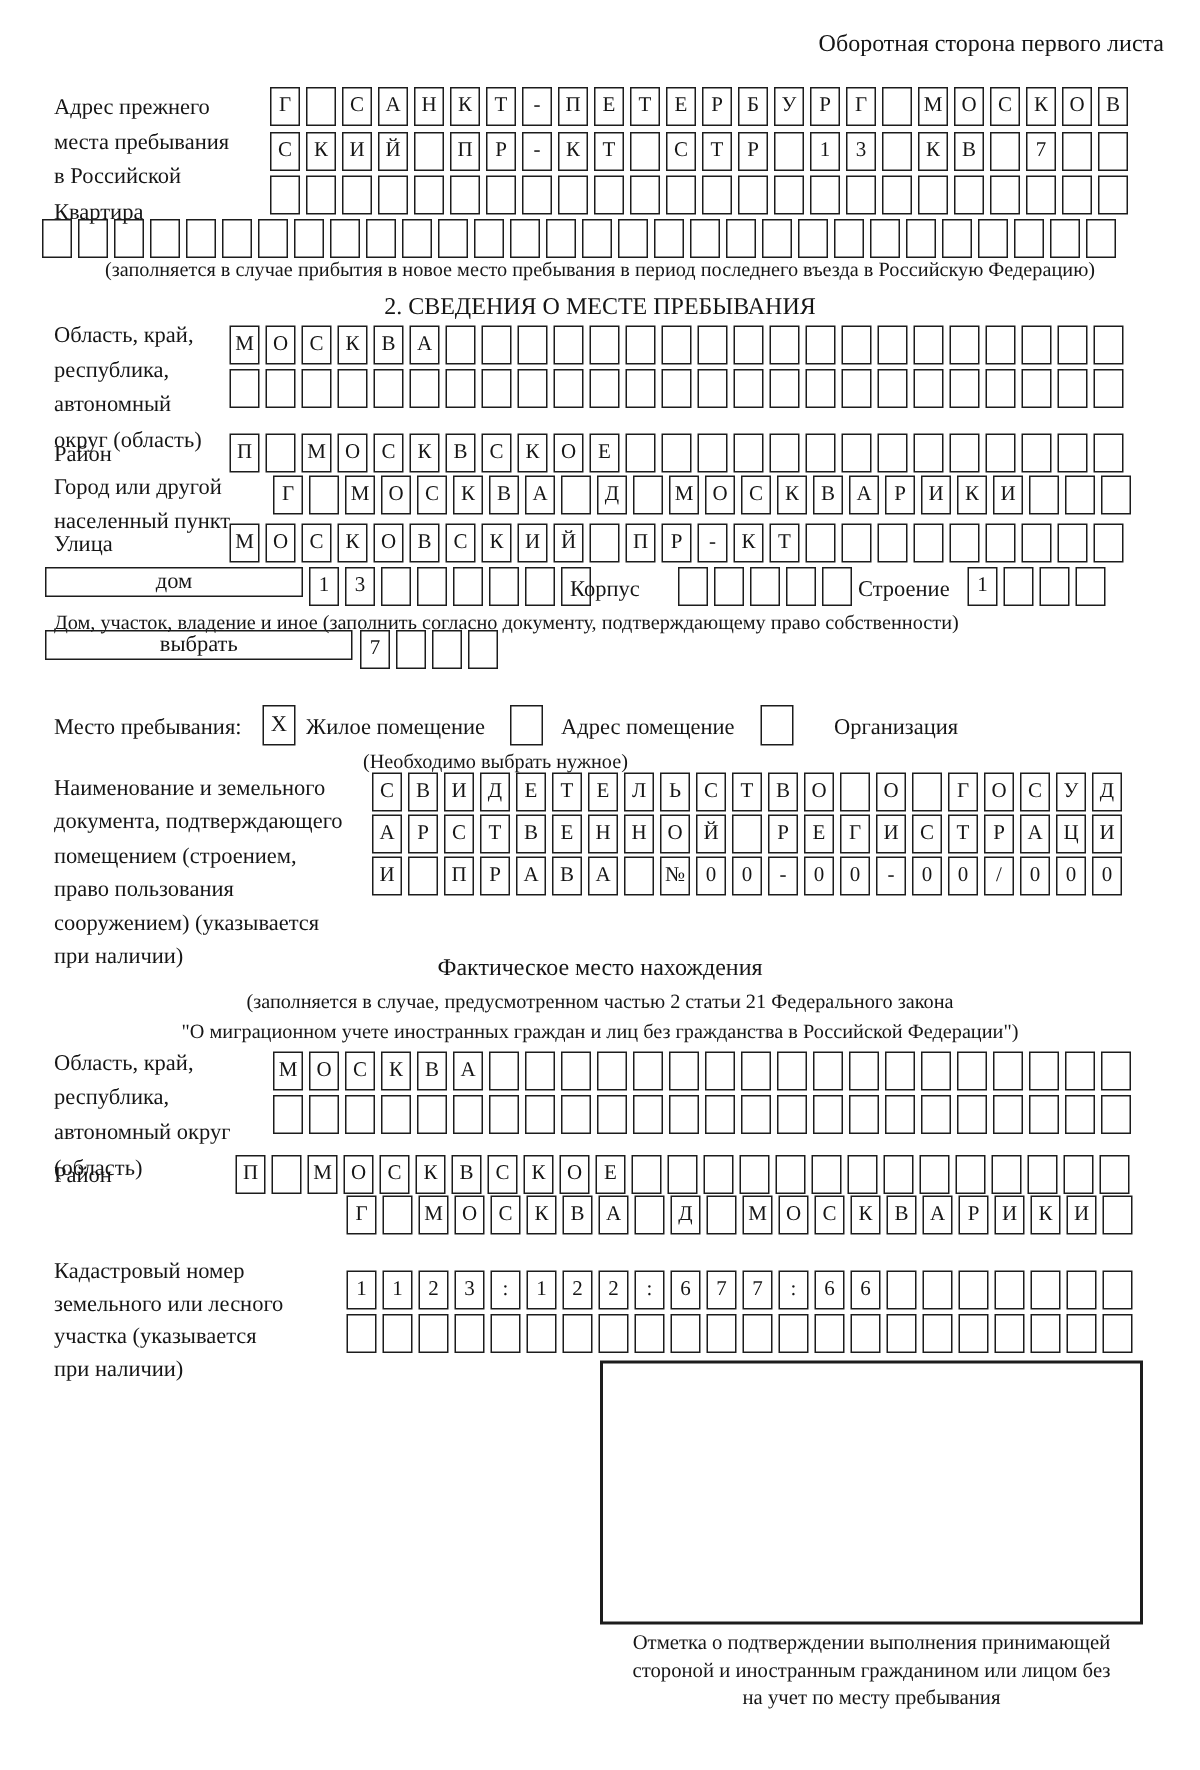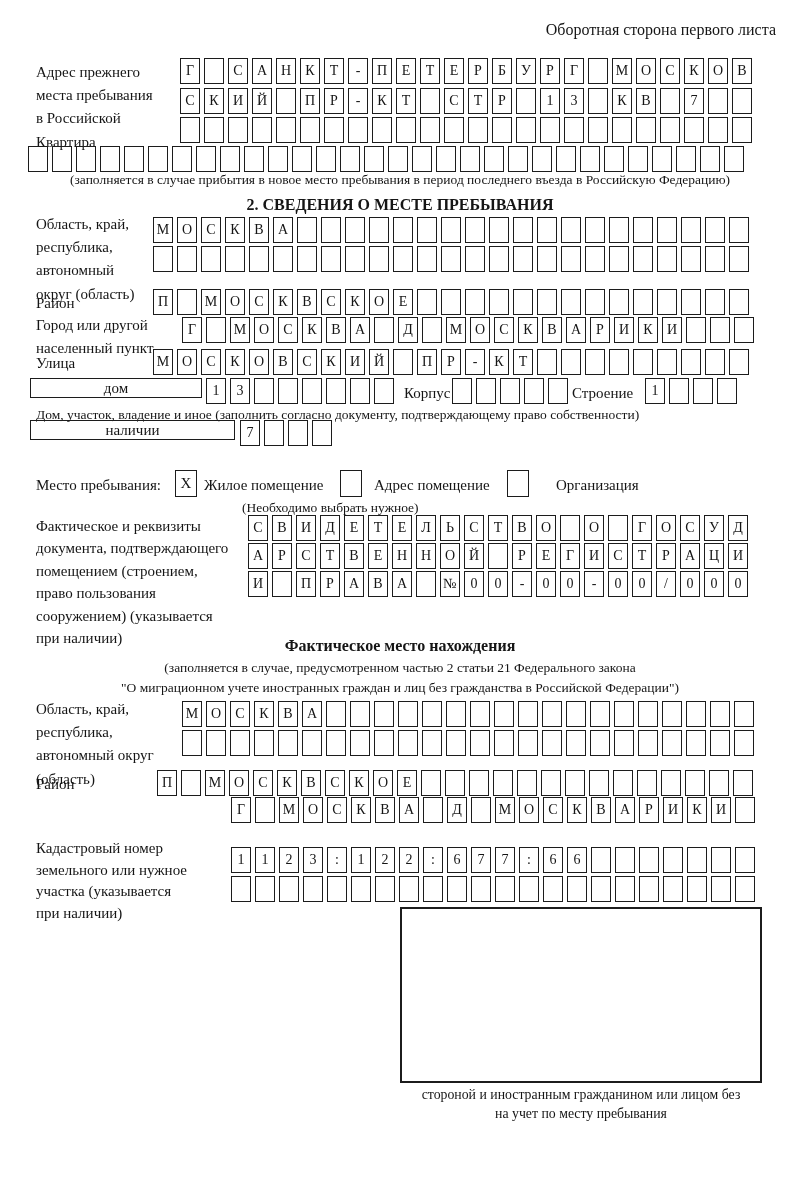--- a/index.html
+++ b/index.html
@@ -4,21 +4,21 @@
 <style>
   *{box-sizing:border-box;margin:0;padding:0}
   html,body{background:#ffffff}
   .page{position:relative;width:800px;height:1180px;background:#fff;
         font-family:"Liberation Serif",serif;color:#151515;overflow:hidden}
   .title{position:absolute;top:21px;right:24px;font-size:16px}
   .lbl{position:absolute;font-size:15px;line-height:23.2px;white-space:nowrap}
   .note{position:absolute;font-size:13.5px;white-space:nowrap}
   .center{left:0;width:100%;text-align:center}
   .heading{position:absolute;left:0;width:100%;text-align:center;
-           font-weight:bold;font-size:16px}
+           font-weight:normal;font-size:16px}
   .cellrow{position:absolute;display:flex;gap:4px}
   .cell{width:20px;height:26px;border:1.5px solid #1c1c1c;flex:none;
         display:flex;align-items:center;justify-content:center;
         font-size:14px;line-height:1}
   .wbox{position:absolute;height:20px;border:1.5px solid #1c1c1c;
         display:flex;align-items:center;justify-content:center;font-size:15px}
   .cb{position:absolute;width:22px;height:27px;border:1.5px solid #1c1c1c;
       display:flex;align-items:center;justify-content:center;font-size:15px}
   .stampbox{position:absolute;left:400px;top:907px;width:362px;height:176px;
             border:2px solid #1c1c1c;background:#fff}
@@ -306,56 +306,56 @@
   <div class="cellrow" style="left:206px;top:378px">
       <span class="cell">1</span>
       <span class="cell">3</span>
       <span class="cell"></span>
       <span class="cell"></span>
       <span class="cell"></span>
       <span class="cell"></span>
       <span class="cell"></span>
       <span class="cell"></span>
     </div>
-  <div class="lbl" style="left:404px;top:382px">Корпус</div>
+  <div class="lbl" style="left:380px;top:382px">Корпус</div>
   <div class="cellrow" style="left:452px;top:378px">
       <span class="cell"></span>
       <span class="cell"></span>
       <span class="cell"></span>
       <span class="cell"></span>
       <span class="cell"></span>
     </div>
   <div class="lbl" style="left:572px;top:382px">Строение</div>
   <div class="cellrow" style="left:645px;top:378px">
       <span class="cell">1</span>
       <span class="cell"></span>
       <span class="cell"></span>
       <span class="cell"></span>
     </div>
   <div class="note" style="left:36px;top:407px">Дом, участок, владение и иное (заполнить согласно документу, подтверждающему право собственности)</div>
 
-  <div class="wbox" style="left:30px;top:420px;width:205px">наличии</div>
+  <div class="wbox" style="left:30px;top:420px;width:205px">выбрать</div>
   <div class="cellrow" style="left:240px;top:420px">
       <span class="cell">7</span>
       <span class="cell"></span>
       <span class="cell"></span>
       <span class="cell"></span>
     </div>
 
   <div class="lbl" style="left:36px;top:474px">Место пребывания:</div>
   <div class="cb" style="left:175px;top:470px">X</div>
   <div class="lbl" style="left:204px;top:474px">Жилое помещение</div>
   <div class="cb" style="left:340px;top:470px"></div>
   <div class="lbl" style="left:374px;top:474px">Адрес помещение</div>
   <div class="cb" style="left:507px;top:470px"></div>
   <div class="lbl" style="left:556px;top:474px">Организация</div>
   <div class="note" style="left:242px;top:500px">(Необходимо выбрать нужное)</div>
 
   <div class="lbl" style="left:36px;top:515px;line-height:22.4px">
-    <div>Фактическое и реквизиты</div>
+    <div>Наименование и земельного</div>
     <div>документа, подтверждающего</div>
     <div>помещением (строением,</div>
     <div>право пользования</div>
     <div>сооружением) (указывается</div>
     <div>при наличии)</div>
   </div>
   <div class="cellrow" style="left:248px;top:515px">
       <span class="cell">С</span>
       <span class="cell">В</span>
       <span class="cell">И</span>
@@ -537,21 +537,21 @@
       <span class="cell">А</span>
       <span class="cell">Р</span>
       <span class="cell">И</span>
       <span class="cell">К</span>
       <span class="cell">И</span>
       <span class="cell"></span>
     </div>
 
   <div class="lbl" style="left:36px;top:838px;line-height:21.5px">
     <div>Кадастровый номер</div>
-    <div>земельного или нужное</div>
+    <div>земельного или лесного</div>
     <div>участка (указывается</div>
     <div>при наличии)</div>
   </div>
   <div class="cellrow" style="left:231px;top:847px">
       <span class="cell">1</span>
       <span class="cell">1</span>
       <span class="cell">2</span>
       <span class="cell">3</span>
       <span class="cell">:</span>
       <span class="cell">1</span>
@@ -592,17 +592,18 @@
       <span class="cell"></span>
       <span class="cell"></span>
       <span class="cell"></span>
       <span class="cell"></span>
       <span class="cell"></span>
       <span class="cell"></span>
     </div>
 
   <div class="stampbox"></div>
   <div class="caption">
+    <div>Отметка о подтверждении выполнения принимающей</div>
     <div>стороной и иностранным гражданином или лицом без</div>
     <div>на учет по месту пребывания</div>
   </div>
 
 </div>
 
 </body></html>

